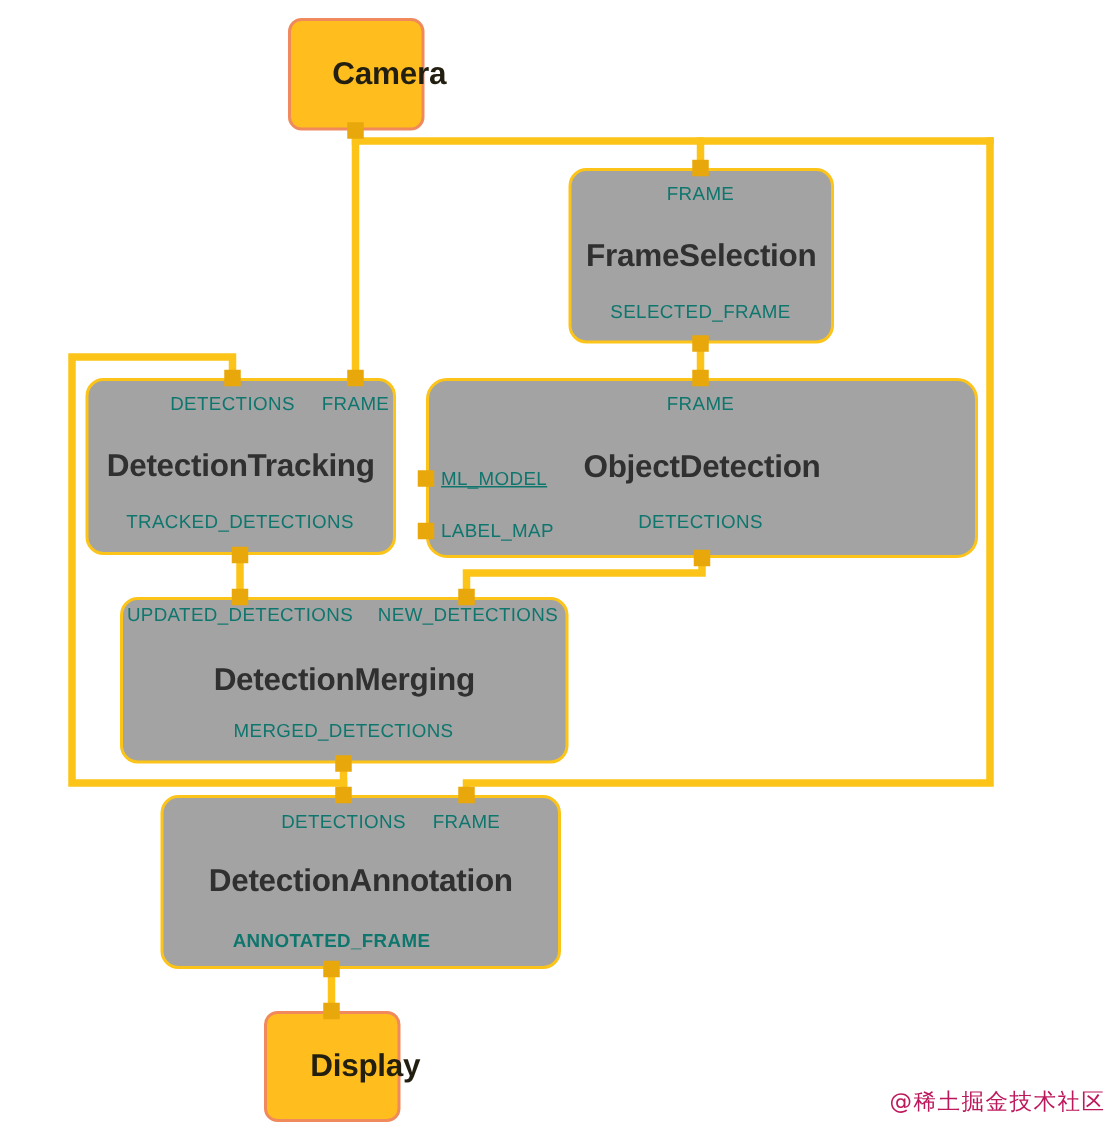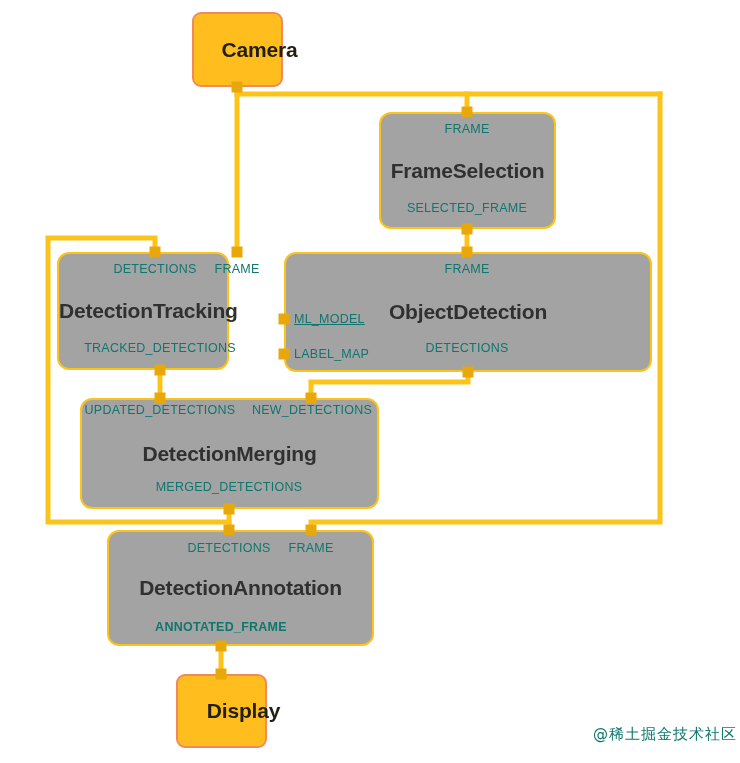--- a/index.html
+++ b/index.html
@@ -80,21 +80,21 @@
     width: 11px;
     height: 11px;
     background: #e8a80c;
     z-index: 5;
     transform: translate(-50%, -50%);
   }
 
   
   .watermark {
     position: absolute;
-    color: #0f766e;
+    color: #be185d;
     font-size: 15px;
     letter-spacing: 1px;
     white-space: nowrap;
     z-index: 1;
     font-family: "DejaVu Sans", sans-serif;
   }
 </style>
 </head>
 <body>
 
@@ -113,24 +113,24 @@
       <path d="M221 646 L221 674" fill="none" stroke="#fcc419" stroke-width="5" stroke-linecap="square" stroke-linejoin="miter"></path>
     </svg>
 
   <div id="nodes-layer">
       <div class="node term" style="left: 192px; top: 12px; width: 91px; height: 75px;">
         <div class="node-title">Camera</div>
       </div>
       <div class="node proc" style="left: 379px; top: 112px; width: 177px; height: 117px;">
         <div class="node-title" style="top: 44.5px;">FrameSelection</div>
       </div>
-      <div class="node proc" style="left: 57px; top: 252px; width: 172px; height: 118px;">
+      <div class="node proc" style="left: 57px; top: 252px; width: 207px; height: 118px;">
         <div class="node-title" style="top: 45px;">DetectionTracking</div>
       </div>
-      <div class="node proc" style="left: 284px; top: 252px; width: 368px; height: 120px;">
+      <div class="node proc" style="left: 284px; top: 252px; width: 368px; height: 120px; border-radius: 14px;">
         <div class="node-title" style="top: 46px;">ObjectDetection</div>
       </div>
       <div class="node proc" style="left: 80px; top: 398px; width: 299px; height: 111px;">
         <div class="node-title" style="top: 41.5px;">DetectionMerging</div>
       </div>
       <div class="node proc" style="left: 107px; top: 530px; width: 267px; height: 116px;">
         <div class="node-title" style="top: 44px;">DetectionAnnotation</div>
       </div>
       <div class="node term" style="left: 176px; top: 674px; width: 91px; height: 74px;">
         <div class="node-title">Display</div>

